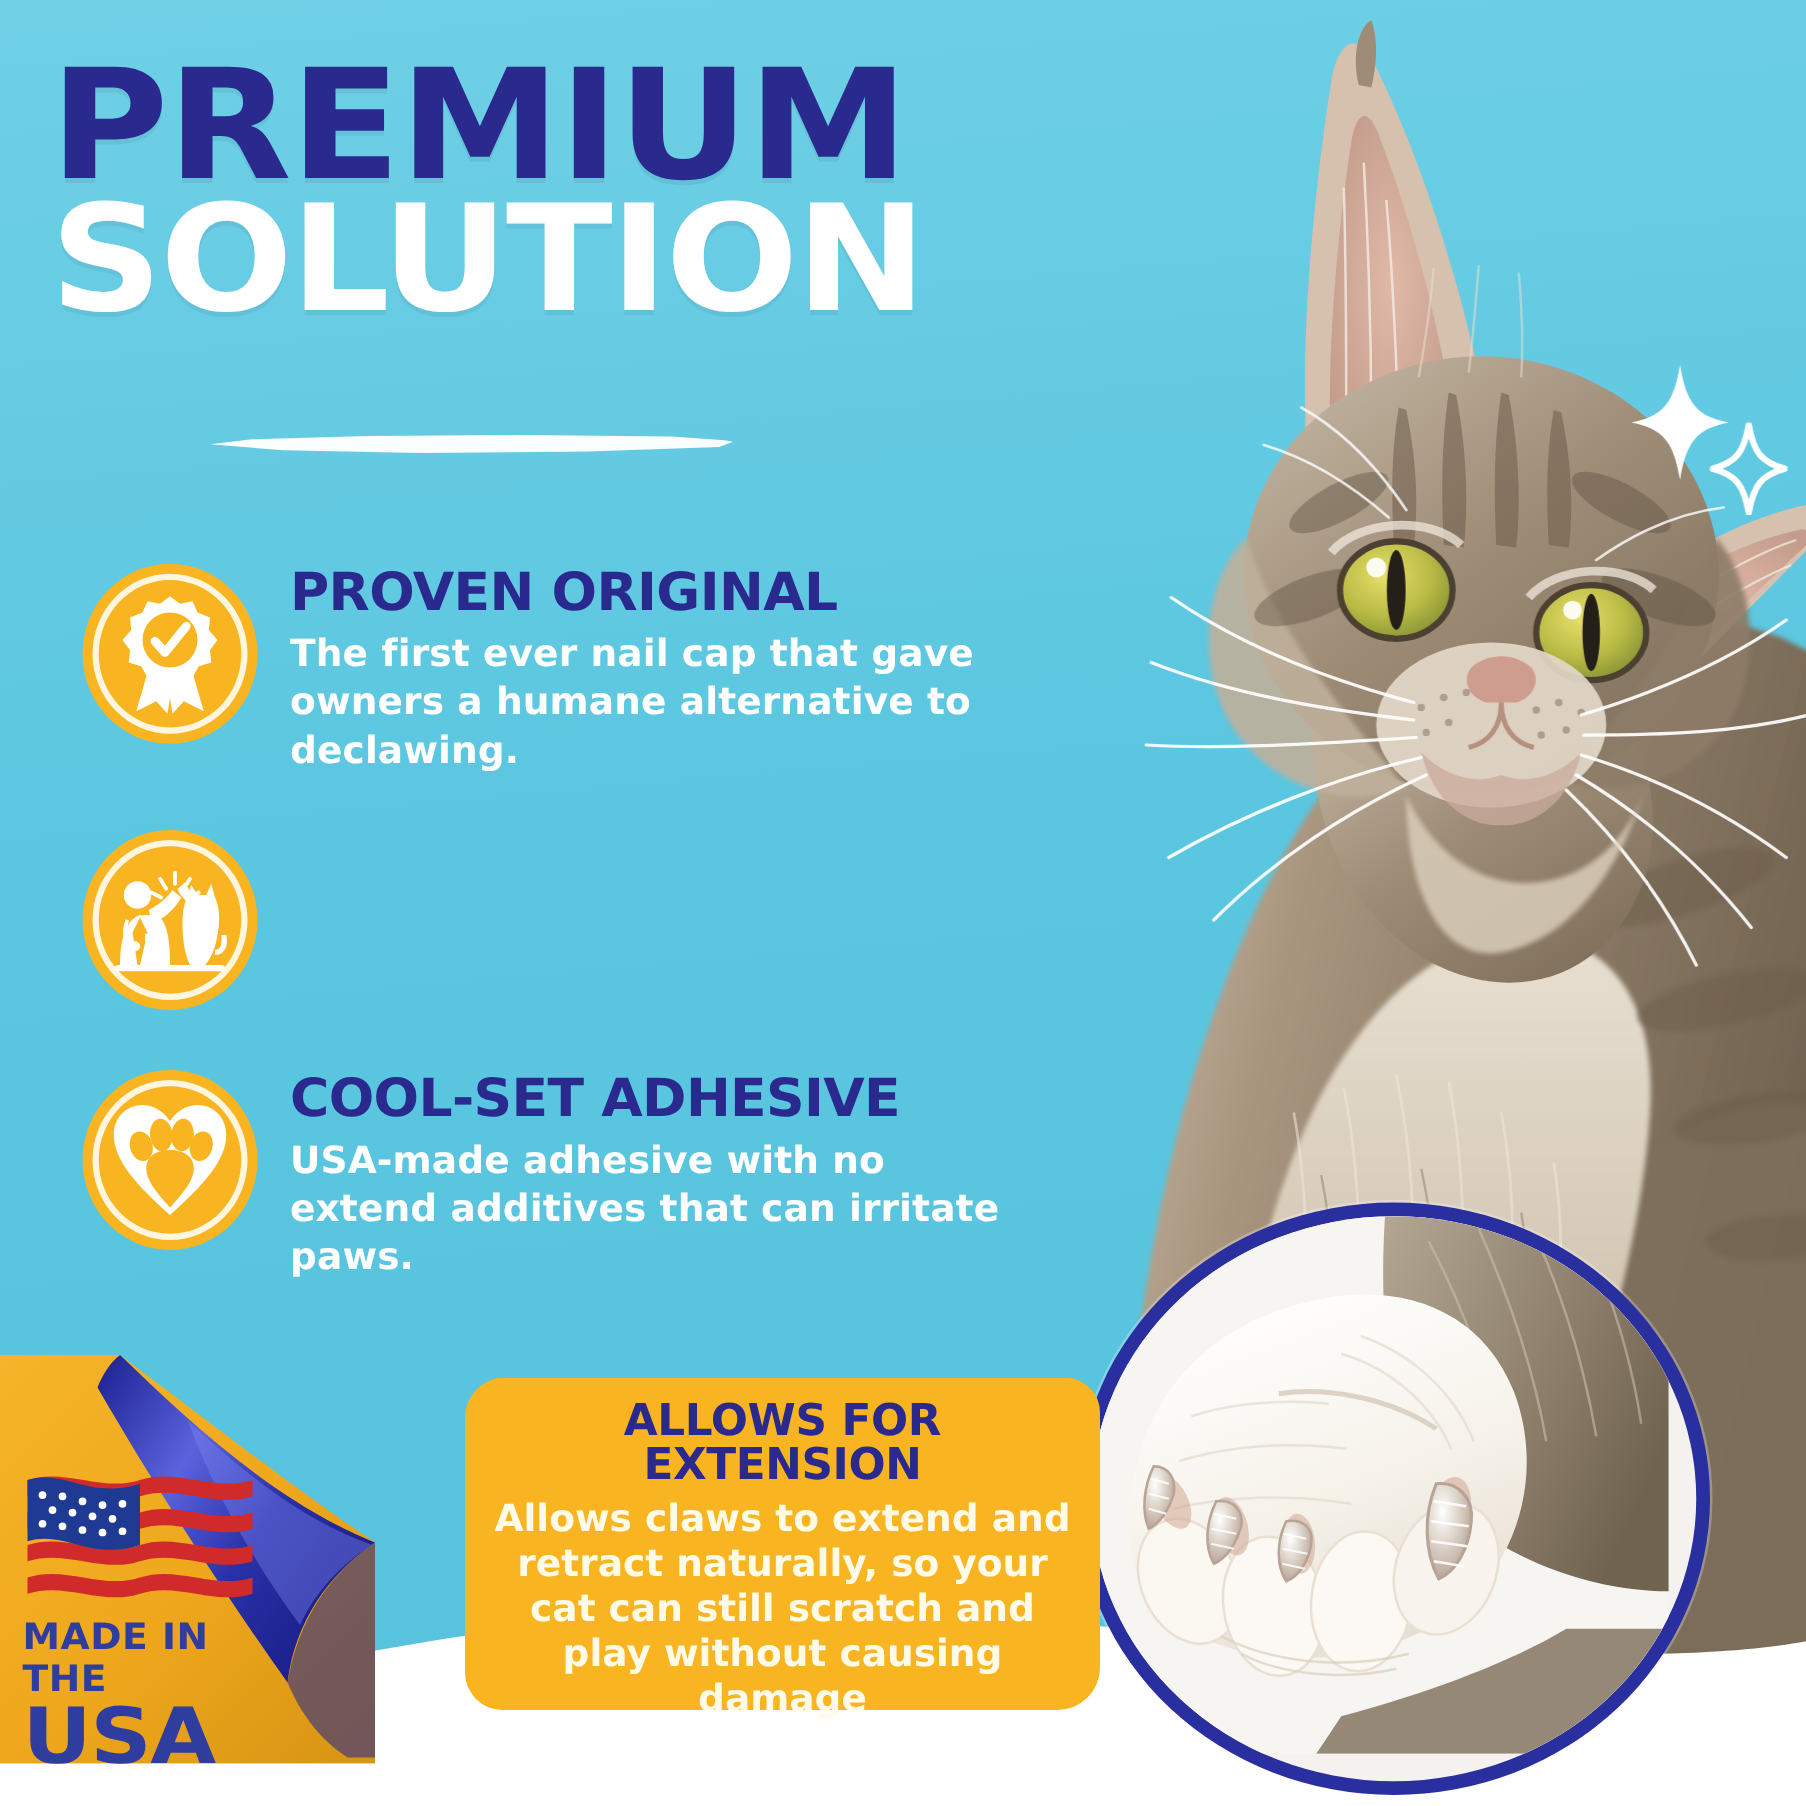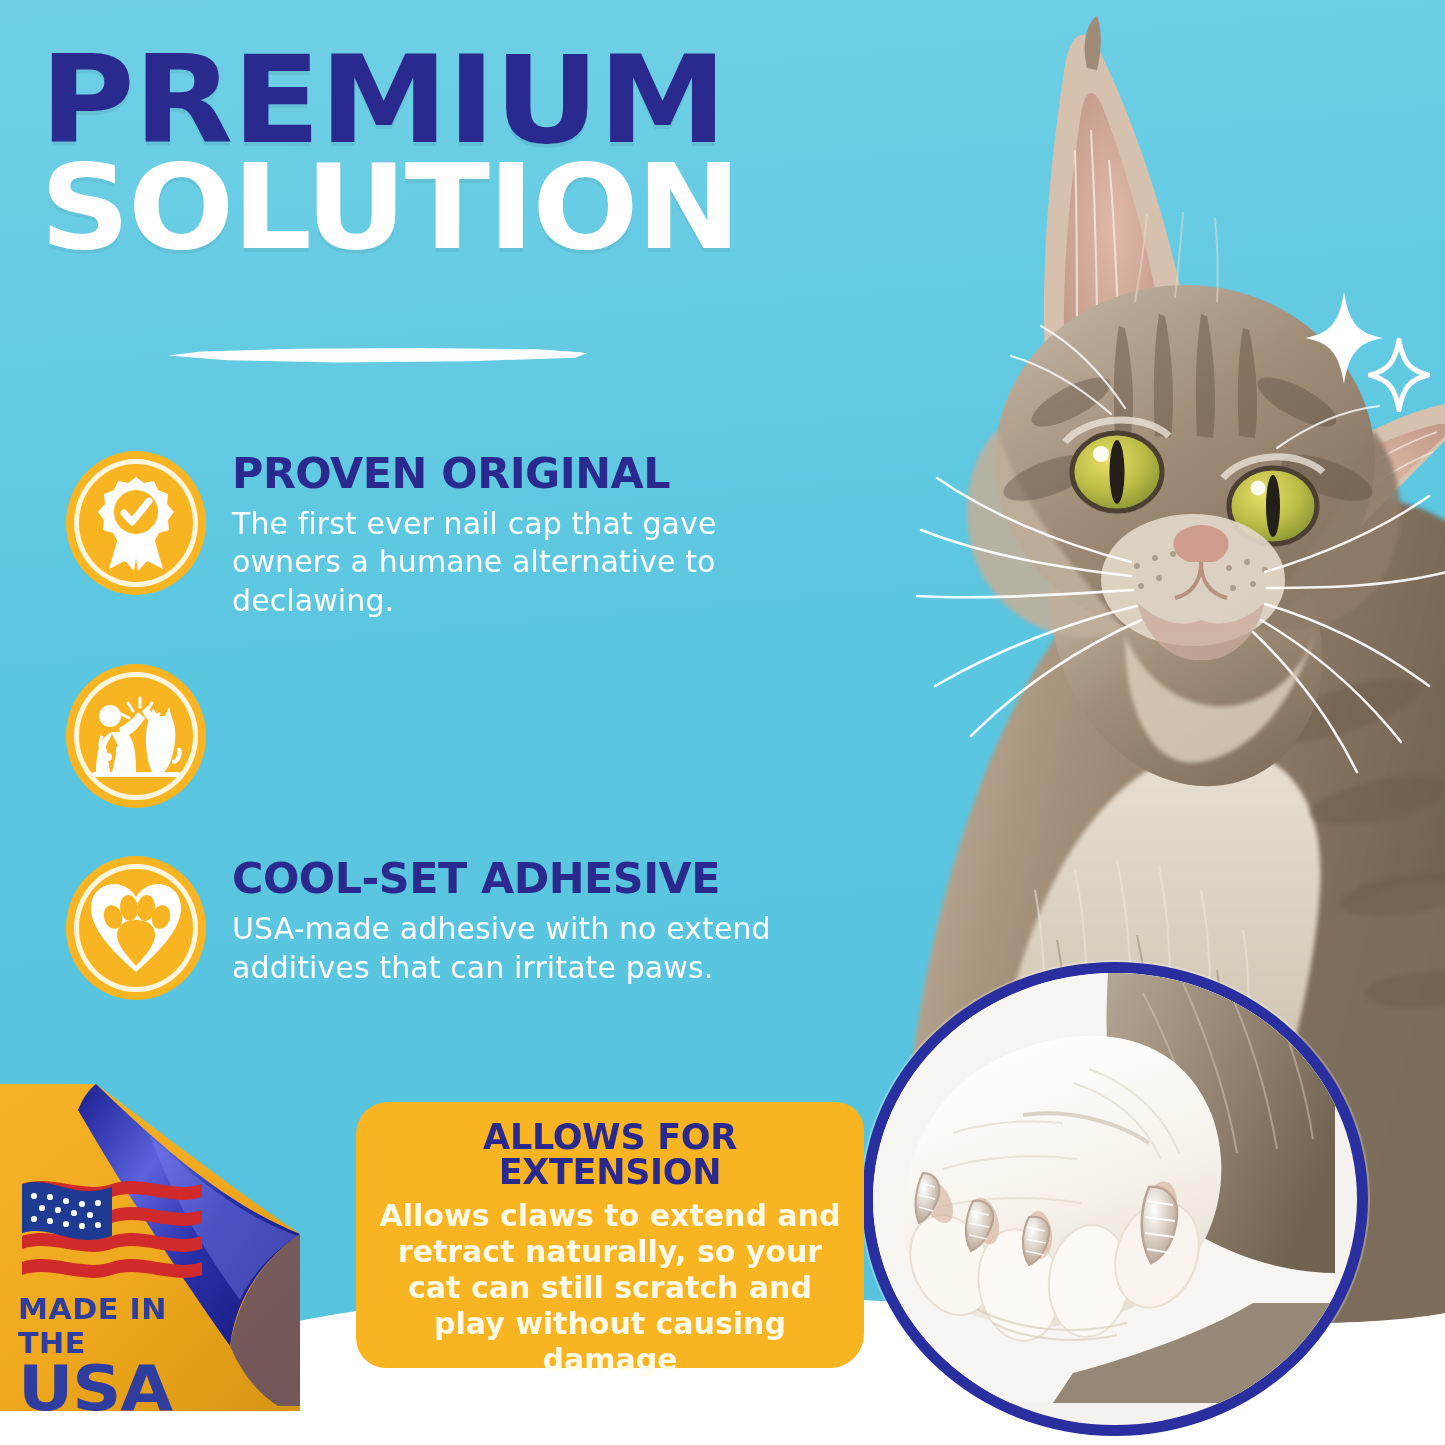--- a/index.html
+++ b/index.html
@@ -60,21 +60,21 @@
   .glyph svg{display:block;}
   .feat-text{flex:1 1 auto;padding-top:6px;}
   .feat-title{
     font-family:"DejaVu Sans", sans-serif;
     font-weight:700;font-size:42px;line-height:1;
     color:#2a2a8e;margin:0 0 10px 0;letter-spacing:-.5px;
     transform:scaleX(1.02);transform-origin:left center;
   }
   .feat-body{
     font-family:"DejaVu Sans", sans-serif;
-    font-weight:400;font-size:30px;line-height:1.28;
+    font-weight:700;font-size:30px;line-height:1.28;
     color:#ffffff;margin:0;max-width:600px;
     letter-spacing:.1px;
   }
 
   
   .cat-wrap{position:absolute;right:0;top:10px;width:620px;height:1435px;overflow:hidden;}
   .cat-svg{position:absolute;right:-20px;top:0;}
 
   
   .spark{position:absolute;}
@@ -87,21 +87,21 @@
     border-radius:50%;
     border:11px solid #2a2fa0;
     overflow:hidden;
     background:#f4f1ee;
     box-shadow:0 0 0 2px rgba(255,255,255,.25);
   }
   .paw-oval svg{position:absolute;left:0;top:0;}
 
   
   .callout{
-    position:absolute;left:356px;top:1102px;width:508px;height:266px;
+    position:absolute;left:372px;top:1102px;width:508px;height:266px;
     background:#f9b521;
     border-radius:32px 28px 34px 30px;
     padding:18px 20px 0 20px;
     box-sizing:border-box;
     text-align:center;
   }
   .callout-title{
     font-family:"DejaVu Sans", sans-serif;
     font-weight:700;font-size:35px;line-height:1.0;
     color:#2a2a8e;margin:0 0 8px 0;letter-spacing:-.3px;

